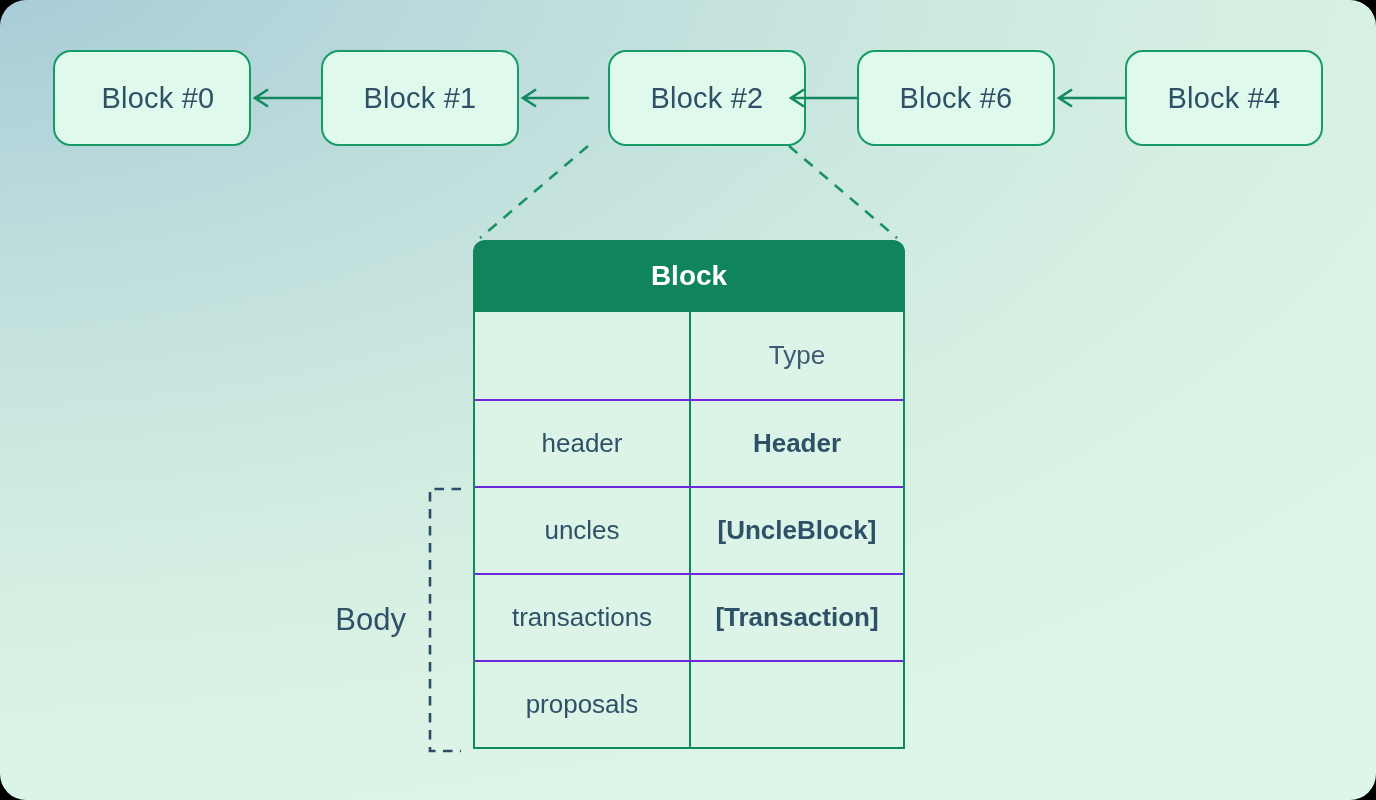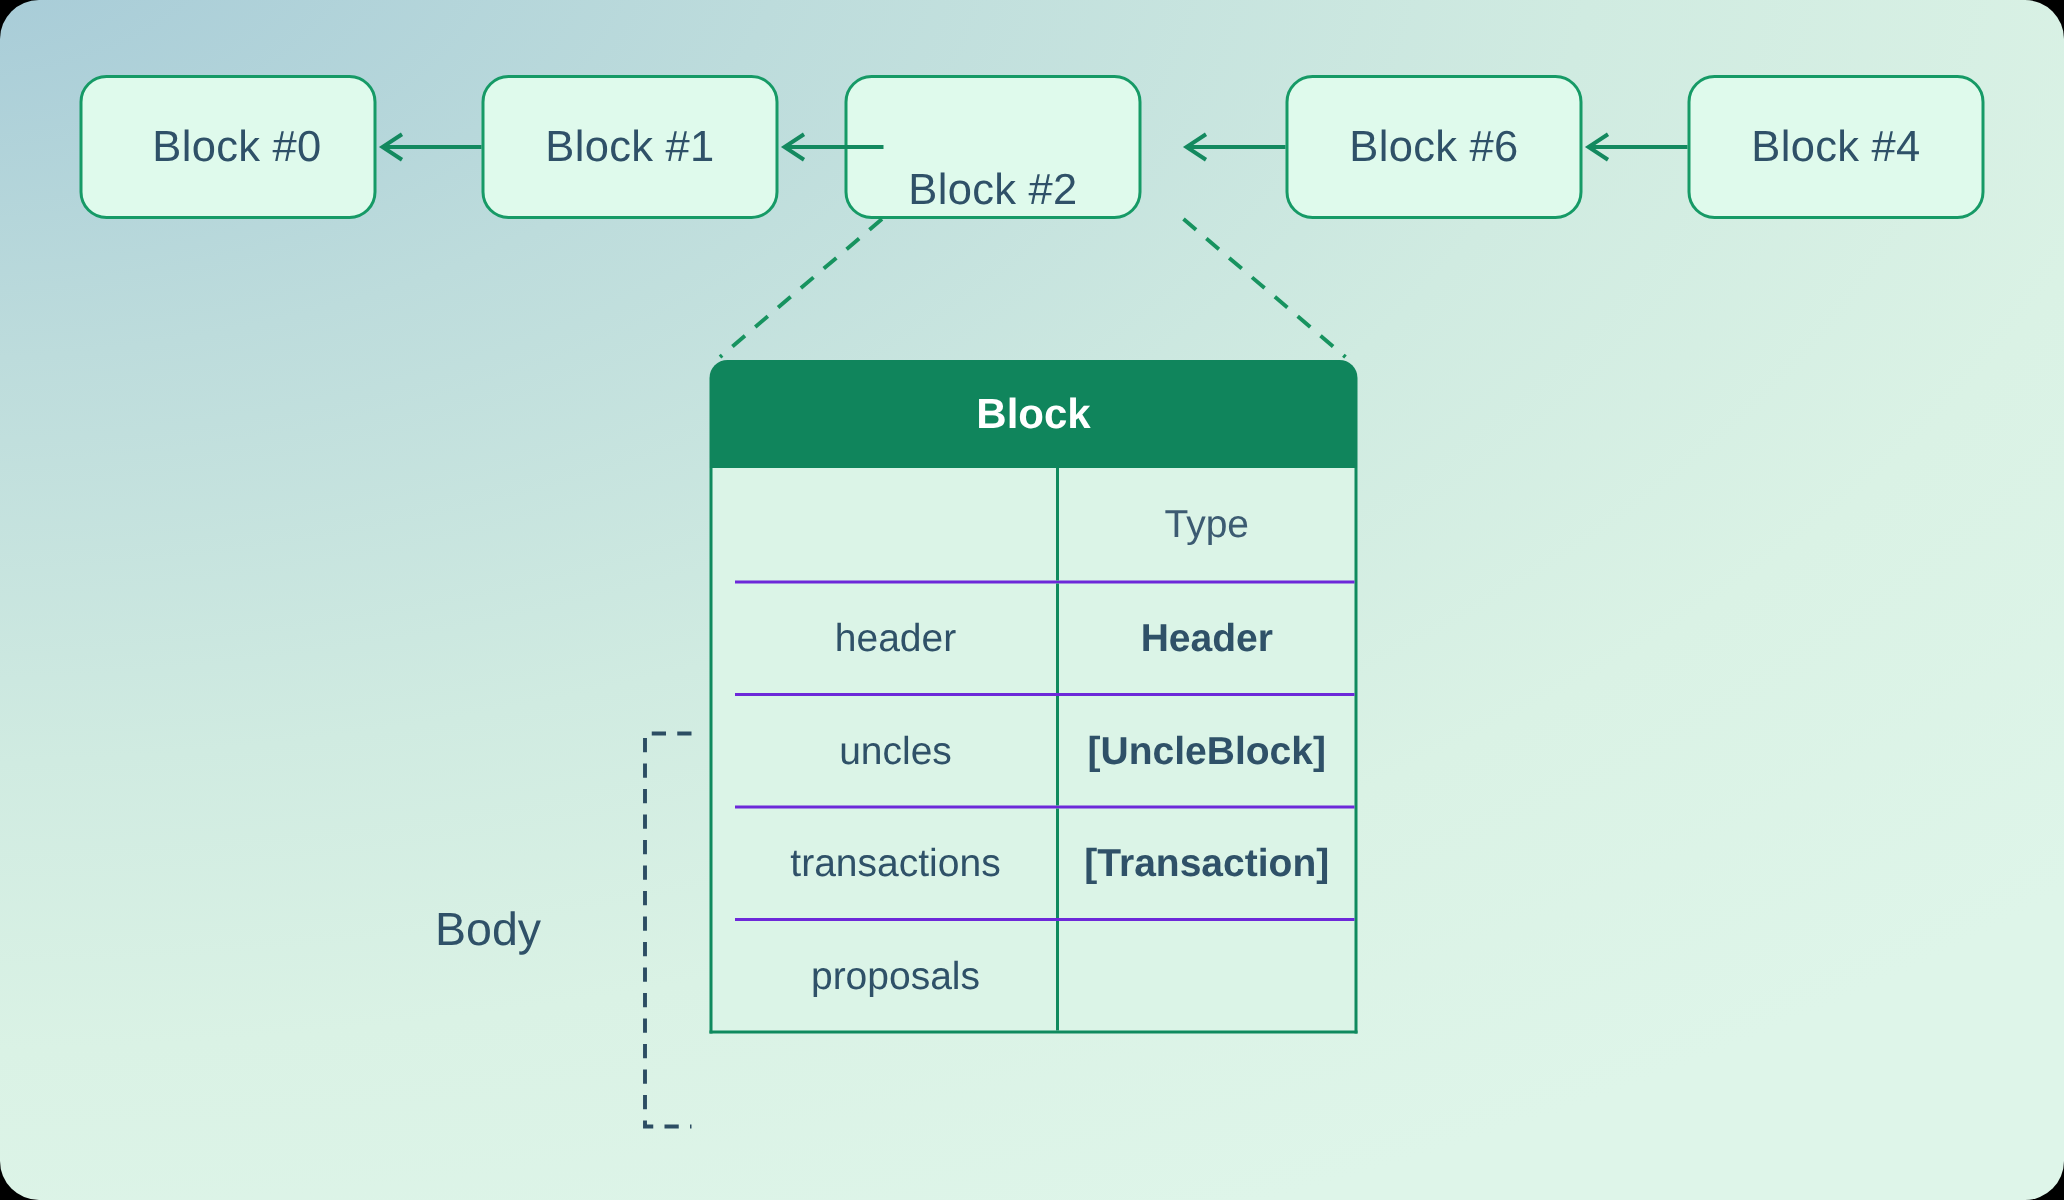--- a/index.html
+++ b/index.html
@@ -23,21 +23,21 @@
     background: #dffaec;
     border: 2px solid #169a66;
     border-radius: 18px;
     display: flex; align-items: center; justify-content: center;
     color: #2f5168;
     font-size: 29px;
     letter-spacing: 0.2px;
   }
   .block-0 { left: 53px; padding-left: 12px; }
   .block-1 { left: 321px; }
-  .block-2 { left: 563px; align-items: flex-end; }
+  .block-2 { left: 608px; }
   .block-3 { left: 857px; }
   .block-4 { left: 1125px; }
 
   
   .overlay {
     position: absolute; left: 0; top: 0;
     width: 1376px; height: 800px;
     pointer-events: none;
   }
   .arrow-line { stroke: #13895f; stroke-width: 2.6; fill: none; }
@@ -57,38 +57,38 @@
     display: flex; align-items: center; justify-content: center;
     color: #ffffff;
     font-weight: bold;
     font-size: 28px;
   }
   .table-rows {
     border: 2px solid #0f8a5e;
     border-top: none;
     background: #dbf4e7;
   }
-  .t-row { display: flex; height: 75px; margin-left: 15px; }
+  .t-row { display: flex; height: 87px; }
   .t-row + .t-row { border-top: 2px solid #6d28d9; }
   .t-cell {
     display: flex; align-items: center; justify-content: center;
     font-size: 26px;
     color: #2f5168;
   }
   .t-cell.c-left  { width: 216px; border-right: 2px solid #0f8a5e; }
   .t-cell.c-right { flex: 1; }
   .t-cell.type-header { color: #3c5b72; }
   .t-cell.type-value  { font-weight: bold; }
 
   
   .body-label {
     position: absolute;
     left: 290px; top: 602px;
     width: 116px;
-    text-align: left;
+    text-align: right;
     color: #2f5168;
     font-size: 31px;
   }
 </style>
 </head>
 <body>
 
 <div class="canvas">
 
   <div class="block-node block-0">

